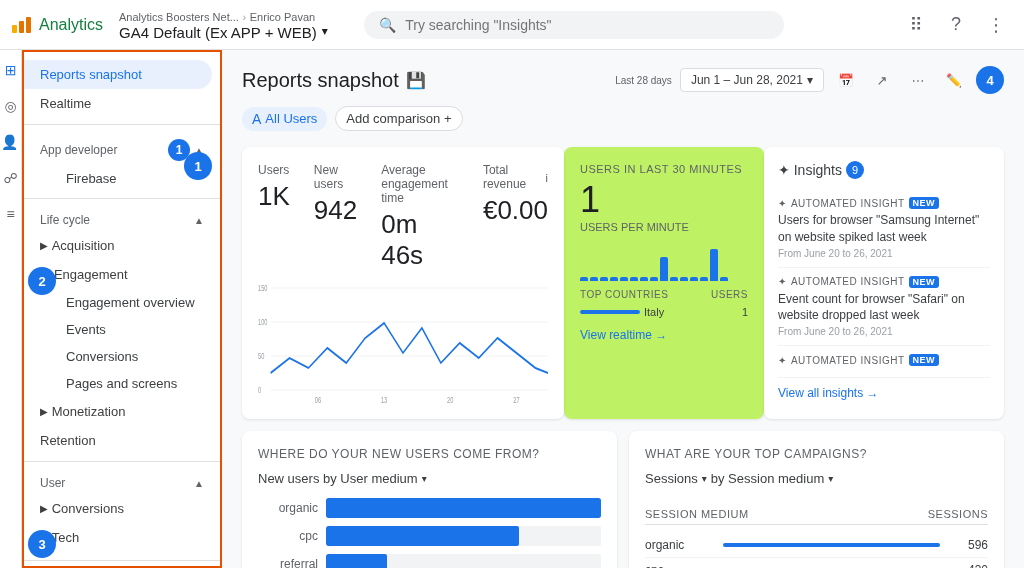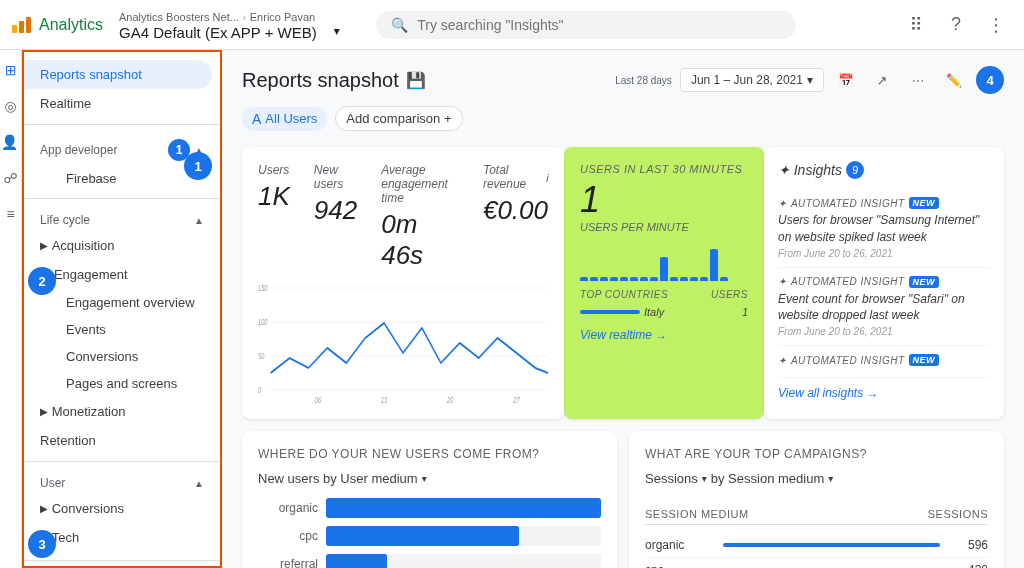--- a/index.html
+++ b/index.html
@@ -3,21 +3,21 @@
   <meta charset="utf-8">
   <style>
     * { box-sizing: border-box; margin: 0; padding: 0; }
     body { font-family: 'Google Sans', Arial, sans-serif; font-size: 13px; background: #f8f9fa; color: #3c4043; display: flex; flex-direction: column; height: 568px; overflow: hidden; }
 
     
     .topbar { display: flex; align-items: center; background: #fff; border-bottom: 1px solid #e0e0e0; padding: 0 12px; height: 50px; flex-shrink: 0; }
     .topbar-logo { display: flex; align-items: center; gap: 8px; margin-right: 16px; }
     .logo-bars { display: flex; gap: 2px; align-items: flex-end; }
     .logo-bar { width: 5px; border-radius: 1px; }
-    .topbar-property { font-size: 15px; font-weight: 500; color: #202124; display: flex; align-items: flex-start; gap: 17px; cursor: pointer; }
+    .topbar-property { font-size: 15px; font-weight: 500; color: #202124; display: flex; align-items: flex-start; gap: 5px; cursor: pointer; }
     .topbar-search { flex: 1; margin: 0 20px; }
     .search-box { display: flex; align-items: center; background: #f1f3f4; border-radius: 24px; padding: 6px 16px; gap: 8px; max-width: 420px; }
     .search-box input { border: none; background: transparent; outline: none; font-size: 14px; color: #3c4043; width: 100%; }
     .topbar-icons { display: flex; align-items: center; gap: 8px; margin-left: auto; }
     .icon-btn { width: 32px; height: 32px; display: flex; align-items: center; justify-content: center; border-radius: 50%; cursor: pointer; color: #5f6368; font-size: 18px; }
 
     
     .main-layout { display: flex; flex: 1; overflow: hidden; }
 
     
@@ -41,21 +41,21 @@
     .report-actions { display: flex; align-items: center; gap: 8px; }
     .date-range-btn { background: #fff; border: 1px solid #dadce0; border-radius: 4px; padding: 4px 10px; font-size: 12px; display: flex; align-items: center; gap: 4px; cursor: pointer; }
     .action-icon-btn { width: 28px; height: 28px; display: flex; align-items: center; justify-content: center; border-radius: 50%; cursor: pointer; color: #5f6368; }
 
     
     .filter-bar { display: flex; align-items: center; gap: 8px; margin-bottom: 16px; }
     .filter-chip { display: flex; align-items: center; gap: 4px; background: #e8f0fe; border-radius: 16px; padding: 4px 10px; font-size: 13px; color: #1a73e8; }
     .add-comparison-btn { display: flex; align-items: center; gap: 4px; border: 1px solid #dadce0; border-radius: 16px; padding: 4px 10px; font-size: 13px; color: #3c4043; cursor: pointer; background: #fff; }
 
     
-    .cards-row { display: flex; margin-bottom: 2px; font-style: italic; }
+    .cards-row { display: flex; margin-bottom: 2px; }
 
     
     .metric-card { background: #fff; border-radius: 8px; padding: 16px; flex: 1; box-shadow: 0 1px 3px rgba(0,0,0,0.1); }
     .metric-card .metric-label { font-size: 12px; color: #5f6368; margin-bottom: 4px; display: flex; align-items: center; gap: 4px; }
     .metric-card .metric-value { font-size: 26px; font-weight: 400; color: #202124; margin-bottom: 4px; }
 
     
     .realtime-card { background: #bef264; border-radius: 8px; padding: 16px; width: 200px; box-shadow: 0 1px 3px rgba(0,0,0,0.1); flex-shrink: 0; }
     .realtime-card .label { font-size: 11px; color: #5f6368; text-transform: uppercase; letter-spacing: 0.5px; margin-bottom: 4px; }
     .realtime-card .value { font-size: 36px; font-weight: 300; color: #202124; }

